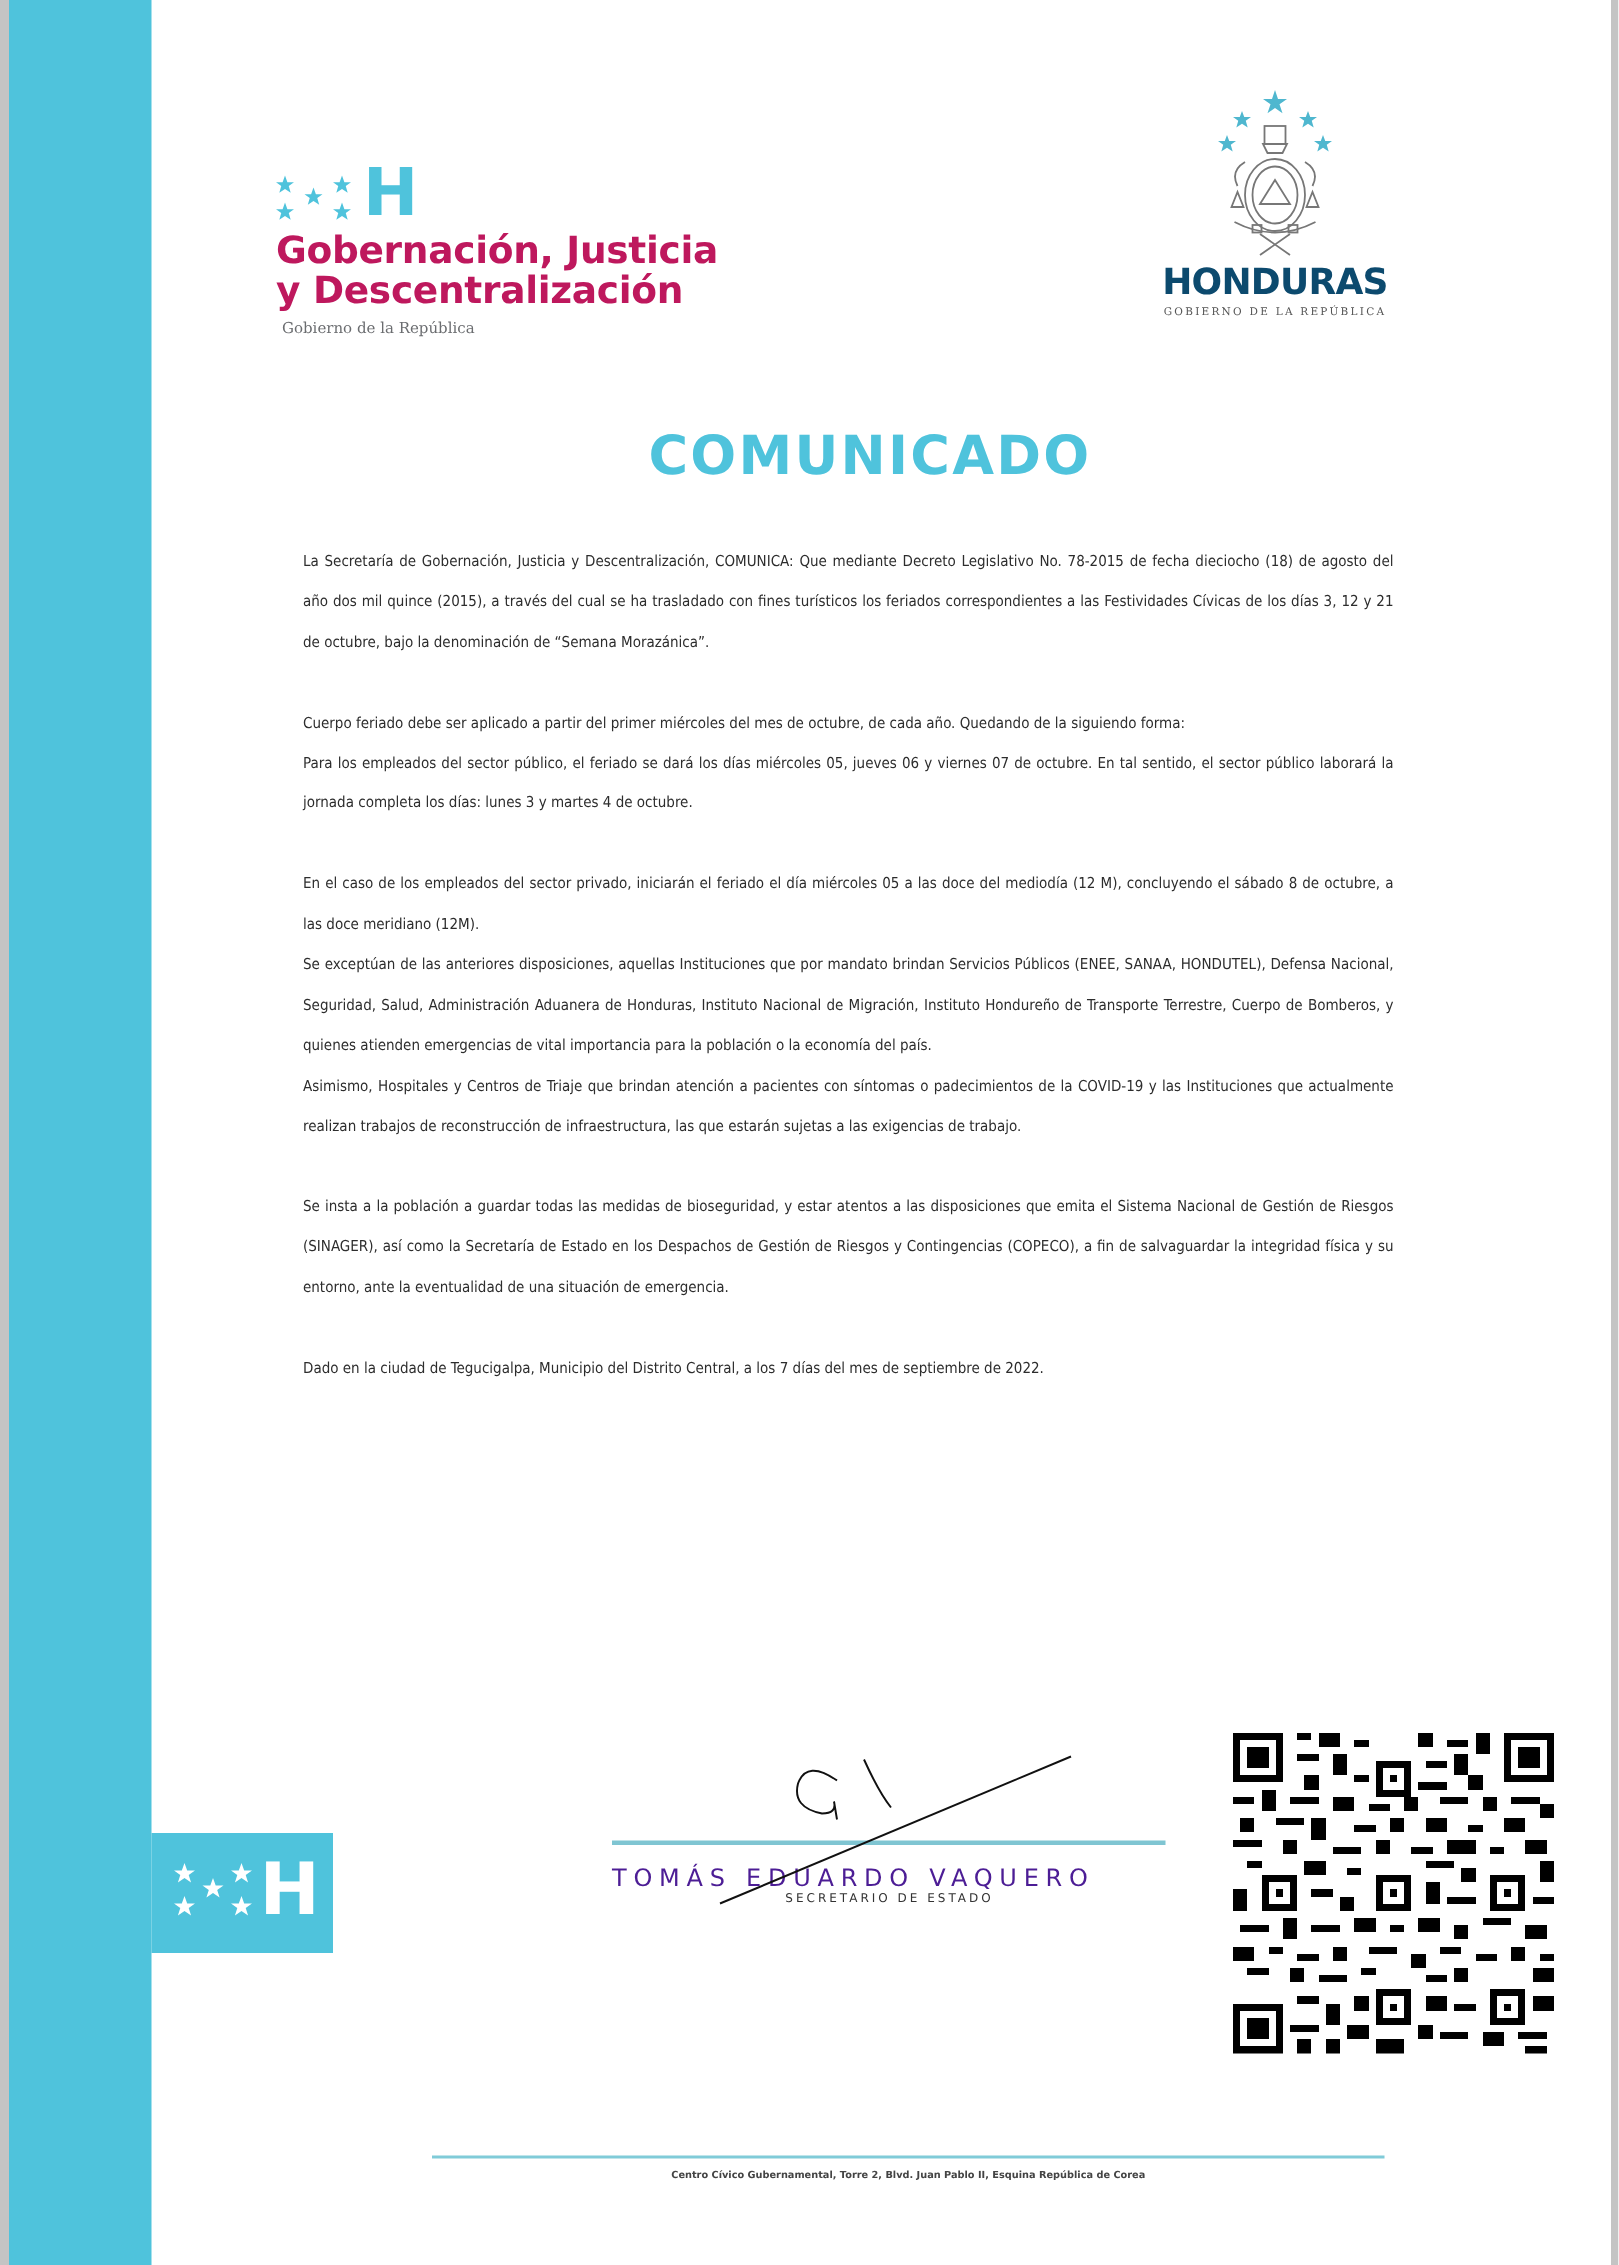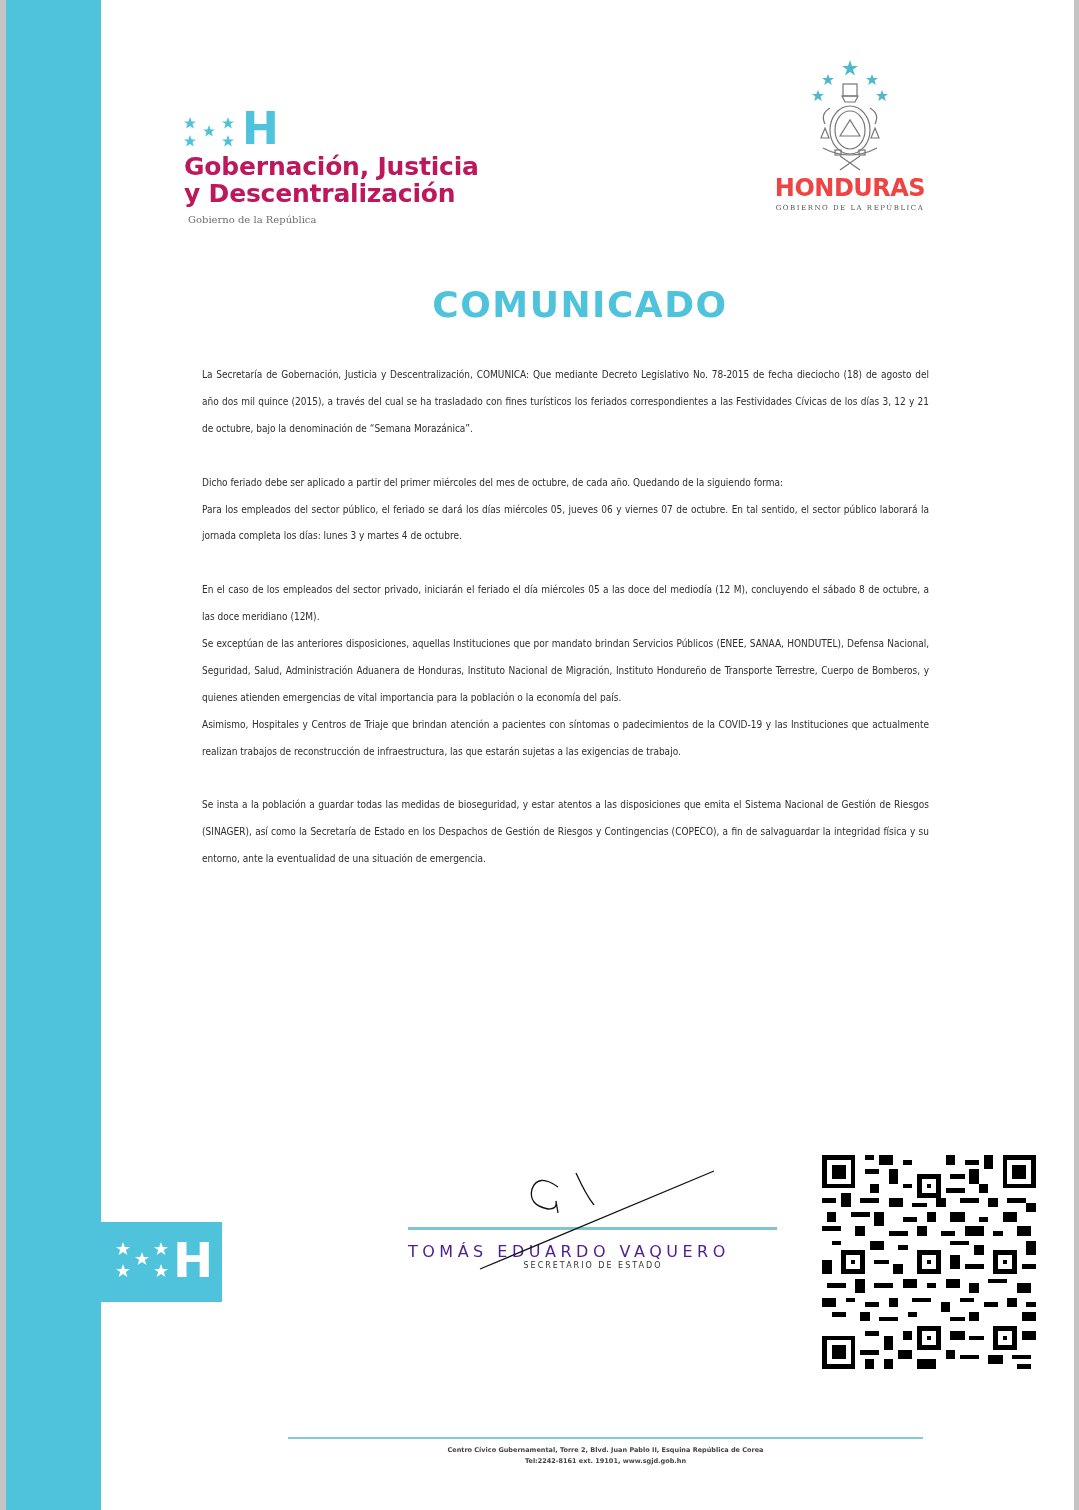--- a/index.html
+++ b/index.html
@@ -30,21 +30,21 @@
       font-family:"DejaVu Sans", sans-serif; font-weight:bold; color:#be185d;
       font-size:25px; line-height:25px; letter-spacing:-0.2px; margin-top:2px;
     }
     .logo-left .sub {
       font-family:"DejaVu Serif", serif; color:#6b6d70; font-size:10px; margin-top:8px; margin-left:4px;
     }
 
     .logo-right { position:absolute; left:770px; top:58px; width:160px; text-align:center; }
     .logo-right svg { display:block; margin:0 auto; }
     .logo-right .country {
-      font-family:"DejaVu Sans", sans-serif; font-weight:bold; color:#ef4444;
+      font-family:"DejaVu Sans", sans-serif; font-weight:bold; color:#0c4a6e;
       font-size:24px; letter-spacing:-0.5px; line-height:24px; margin-top:4px;
     }
     .logo-right .sub {
       font-family:"DejaVu Serif", serif; color:#555; font-size:7px; letter-spacing:1.5px; margin-top:4px;
     }
 
     .title {
       position:absolute; left:0; width:1160px; top:284px; text-align:center;
       font-family:"DejaVu Sans", sans-serif; font-weight:bold; color:#4fc3dc;
       font-size:36px; letter-spacing:1.5px;
@@ -141,26 +141,27 @@
     </g>
   </svg>
   <div class="country">HONDURAS</div>
   <div class="sub">GOBIERNO DE LA REPÚBLICA</div>
 </div>
 
 <div class="title">COMUNICADO</div>
 
 <div class="body-text">
   <p>La Secretaría de Gobernación, Justicia y Descentralización, COMUNICA: Que mediante Decreto Legislativo No. 78-2015 de fecha dieciocho (18) de agosto del año dos mil quince (2015), a través del cual se ha trasladado con fines turísticos los feriados correspondientes a las Festividades Cívicas de los días 3, 12 y 21 de octubre, bajo la denominación de “Semana Morazánica”.</p>
-  <p class="gap">Dicho feriado debe ser aplicado a partir del primer miércoles del mes de octubre, de cada año. Quedando de la siguiendo forma:</p>
+  <p class="gap">Cuerpo feriado debe ser aplicado a partir del primer miércoles del mes de octubre, de cada año. Quedando de la siguiendo forma:</p>
   <p>Para los empleados del sector público, el feriado se dará los días miércoles 05, jueves 06 y viernes 07 de octubre. En tal sentido, el sector público laborará la jornada completa los días: lunes 3 y martes 4 de octubre.</p>
   <p class="gap">En el caso de los empleados del sector privado, iniciarán el feriado el día miércoles 05 a las doce del mediodía (12 M), concluyendo el sábado 8 de octubre, a las doce meridiano (12M).</p>
   <p>Se exceptúan de las anteriores disposiciones, aquellas Instituciones que por mandato brindan Servicios Públicos (ENEE, SANAA, HONDUTEL), Defensa Nacional, Seguridad, Salud, Administración Aduanera de Honduras, Instituto Nacional de Migración, Instituto Hondureño de Transporte Terrestre, Cuerpo de Bomberos, y quienes atienden emergencias de vital importancia para la población o la economía del país.</p>
   <p>Asimismo, Hospitales y Centros de Triaje que brindan atención a pacientes con síntomas o padecimientos de la COVID-19 y las Instituciones que actualmente realizan trabajos de reconstrucción de infraestructura, las que estarán sujetas a las exigencias de trabajo.</p>
   <p class="gap">Se insta a la población a guardar todas las medidas de bioseguridad, y estar atentos a las disposiciones que emita el Sistema Nacional de Gestión de Riesgos (SINAGER), así como la Secretaría de Estado en los Despachos de Gestión de Riesgos y Contingencias (COPECO), a fin de salvaguardar la integridad física y su entorno, ante la eventualidad de una situación de emergencia.</p>
+  <p class="gap last">Dado en la ciudad de Tegucigalpa, Municipio del Distrito Central, a los 7 días del mes de septiembre de 2022.</p>
 </div>
 
 <div class="signature">
   <div class="sig-line"></div>
   <div class="sig-name">TOMÁS EDUARDO VAQUERO</div>
   <div class="sig-role">SECRETARIO DE ESTADO</div>
   <svg class="sig-scribble" width="370" height="110" viewBox="0 0 370 110">
     <g fill="none" stroke="#111" stroke-width="1.3">
       <path d="M150,22 Q130,8 124,24 Q120,40 140,44 Q150,44 148,36 L150,48"></path>
       <path d="M168,8 Q178,30 186,40"></path>
@@ -292,14 +293,13 @@
     <rect x="9" y="43" width="2" height="2"></rect>
       <rect x="13" y="43" width="2" height="2"></rect>
       <rect x="20" y="43" width="4" height="2"></rect>
       <rect x="41" y="44" width="3" height="1"></rect>
   </g>
 </svg>
 
 <div class="footer-line"></div>
 <div class="footer">
   <div>Centro Cívico Gubernamental, Torre 2, Blvd. Juan Pablo II, Esquina República de Corea</div>
-  <div>Tel:2242-8161 ext. 19101, www.sgjd.gob.hn</div>
 </div>
 
 </body></html>

